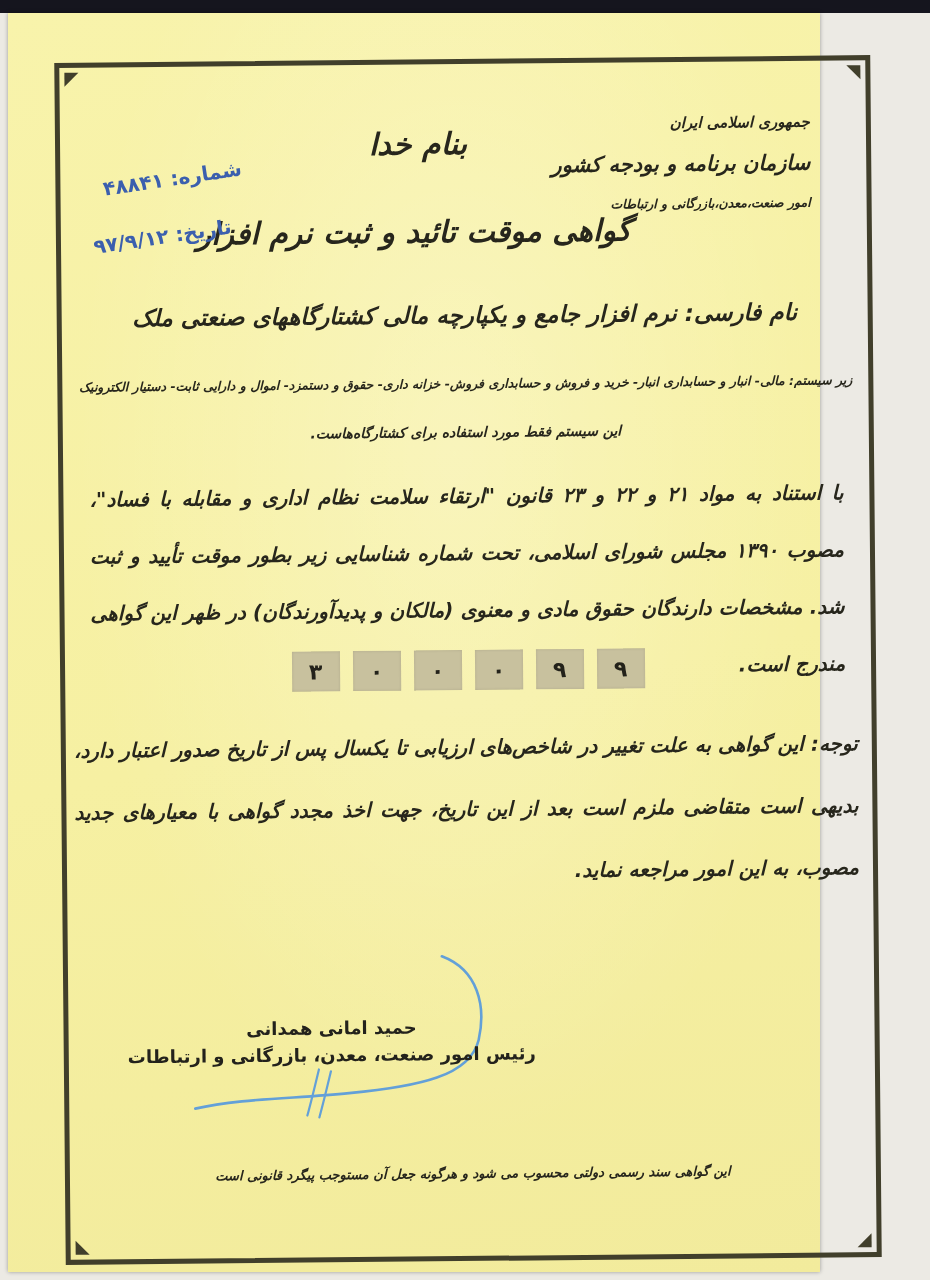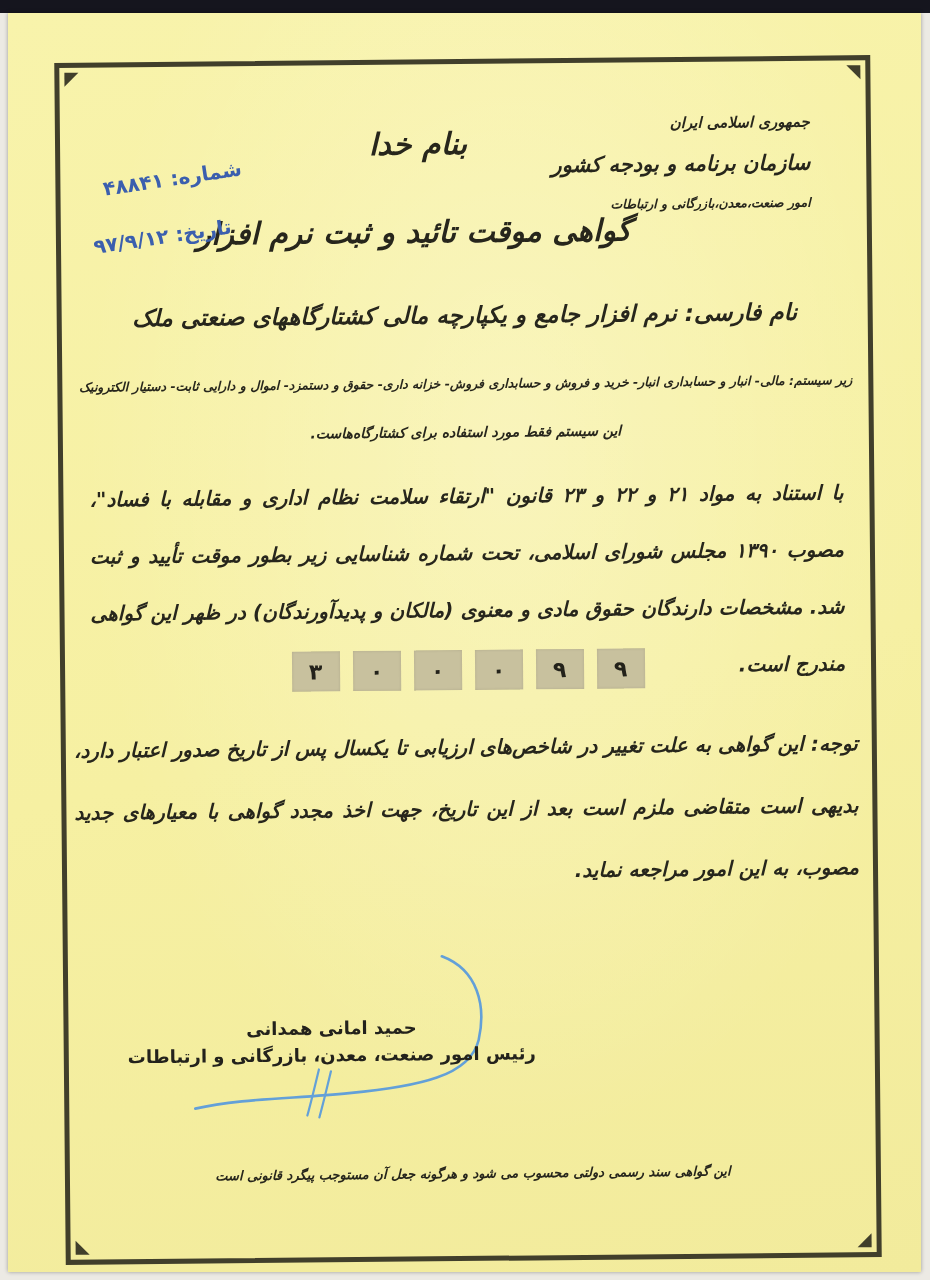--- a/index.html
+++ b/index.html
@@ -8,21 +8,21 @@
     background:#eceae4;
     position:relative;
     font-family:"DejaVu Sans",sans-serif;
     overflow:hidden;
   }
   .scanner-strip{
     position:absolute;left:0;top:0;width:930px;height:13px;
     background:#15151e;
   }
   .paper{
-    position:absolute;left:8px;top:13px;width:913px;height:1259px;
+    position:absolute;left:8px;top:13px;width:812px;height:1259px;
     background:
       radial-gradient(ellipse at 55% 35%, rgba(255,255,255,0.25), rgba(0,0,0,0) 60%),
       linear-gradient(168deg,#f8f3ab 0%,#f6f0a2 55%,#f2eb9c 100%);
     box-shadow:0 0 4px rgba(0,0,0,0.35);
   }
   .frame{
     position:absolute;left:52px;top:46px;width:816px;height:1202px;
     border:5px solid #413f2b;
     transform:rotate(-0.55deg);
     box-sizing:border-box;

